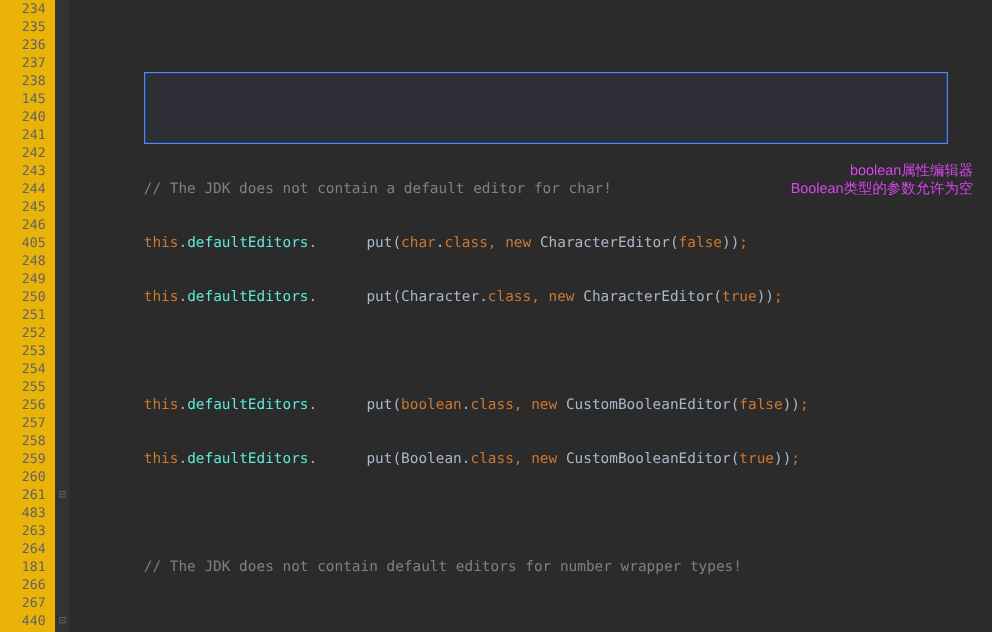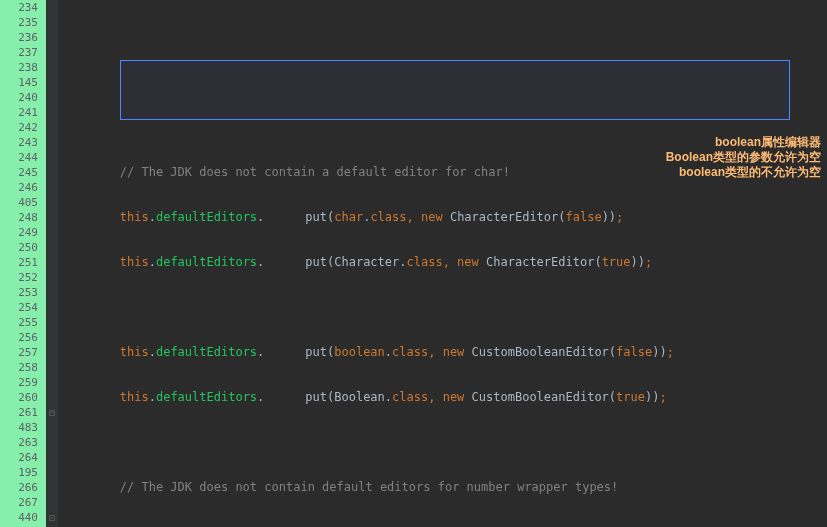--- a/index.html
+++ b/index.html
@@ -12,21 +12,21 @@
     width: 827px;
     height: 527px;
   }
   .editor {
     display: flex;
     width: 100%;
     height: 100%;
     position: relative;
   }
   .gutter {
-    background: #86efac;
+    background: #eab308;
     color: #606366;
     text-align: right;
     padding: 0 8px 0 4px;
     user-select: none;
     flex-shrink: 0;
     width: 46px;
     line-height: 15px;
     font-size: 11px;
   }
   .fold-col {
@@ -43,45 +43,44 @@
     line-height: 15px;
     white-space: pre;
     padding-left: 4px;
     position: relative;
   }
   .line { height: 15px; position: relative; }
   .gline { height: 15px; }
   .fline { height: 15px; }
   .c-comment { color: #808080; }
   .c-this    { color: #cc7832; }
-  .c-field   { color: #22c55e; }
+  .c-field   { color: #5eead4; }
   .c-method  { color: #a9b7c6; margin-left: 41px; }
   .c-new     { color: #cc7832; }
   .c-prim    { color: #cc7832; }
   .c-dotclass{ color: #cc7832; }
   .c-bool    { color: #cc7832; }
   .c-punct   { color: #cc7832; }
   .highlight-box {
     position: absolute;
     border: 1px solid #4a88ff;
     background: rgba(60, 60, 100, 0.2);
     left: 62px;
     top: 60px;
     width: 670px;
     height: 60px;
     pointer-events: none;
   }
   .annotation {
     position: absolute;
-    right: 6px;
-    color: #fdba74;
+    right: 16px;
+    color: #d946ef;
     font-family: "SimSun", sans-serif;
     font-size: 12px;
     line-height: 15px;
-    font-weight: bold;
   }
   .ann1 { top: 135px; }
   .ann2 { top: 150px; }
   .ann3 { top: 165px; }
 </style>
 </head>
 <body>
 
 <div class="editor">
 
@@ -110,21 +109,21 @@
       <div class="gline">255</div>
       <div class="gline">256</div>
       <div class="gline">257</div>
       <div class="gline">258</div>
       <div class="gline">259</div>
       <div class="gline">260</div>
       <div class="gline">261</div>
       <div class="gline">483</div>
       <div class="gline">263</div>
       <div class="gline">264</div>
-      <div class="gline">195</div>
+      <div class="gline">181</div>
       <div class="gline">266</div>
       <div class="gline">267</div>
       <div class="gline">440</div>
     </div>
   <div class="fold-col" id="foldcol">
       <div class="fline"></div>
       <div class="fline"></div>
       <div class="fline"></div>
       <div class="fline"></div>
       <div class="fline"></div>
@@ -158,21 +157,20 @@
       <div class="fline"></div>
       <div class="fline"></div>
       <div class="fline">⊡</div>
     </div>
 
   <div class="code">
     <div class="highlight-box"></div>
 
     <div class="annotation ann1">boolean属性编辑器</div>
     <div class="annotation ann2">Boolean类型的参数允许为空</div>
-    <div class="annotation ann3">boolean类型的不允许为空</div>
 
     <div class="line"> </div>
     <div class="line">        <span class="c-comment">// The JDK does not contain a default editor for char!</span></div>
     <div class="line">        <span class="c-this">this</span>.<span class="c-field">defaultEditors</span>.<span class="c-method">put</span>(<span class="c-prim">char</span>.<span class="c-dotclass">class</span><span class="c-punct">,</span> <span class="c-new">new</span> <span>CharacterEditor</span>(<span class="c-bool">false</span>))<span class="c-punct">;</span></div>
     <div class="line">        <span class="c-this">this</span>.<span class="c-field">defaultEditors</span>.<span class="c-method">put</span>(<span>Character</span>.<span class="c-dotclass">class</span><span class="c-punct">,</span> <span class="c-new">new</span> <span>CharacterEditor</span>(<span class="c-bool">true</span>))<span class="c-punct">;</span></div>
     <div class="line"> </div>
     <div class="line">        <span class="c-this">this</span>.<span class="c-field">defaultEditors</span>.<span class="c-method">put</span>(<span class="c-prim">boolean</span>.<span class="c-dotclass">class</span><span class="c-punct">,</span> <span class="c-new">new</span> <span>CustomBooleanEditor</span>(<span class="c-bool">false</span>))<span class="c-punct">;</span></div>
     <div class="line">        <span class="c-this">this</span>.<span class="c-field">defaultEditors</span>.<span class="c-method">put</span>(<span>Boolean</span>.<span class="c-dotclass">class</span><span class="c-punct">,</span> <span class="c-new">new</span> <span>CustomBooleanEditor</span>(<span class="c-bool">true</span>))<span class="c-punct">;</span></div>
     <div class="line"> </div>
     <div class="line">        <span class="c-comment">// The JDK does not contain default editors for number wrapper types!</span></div>

